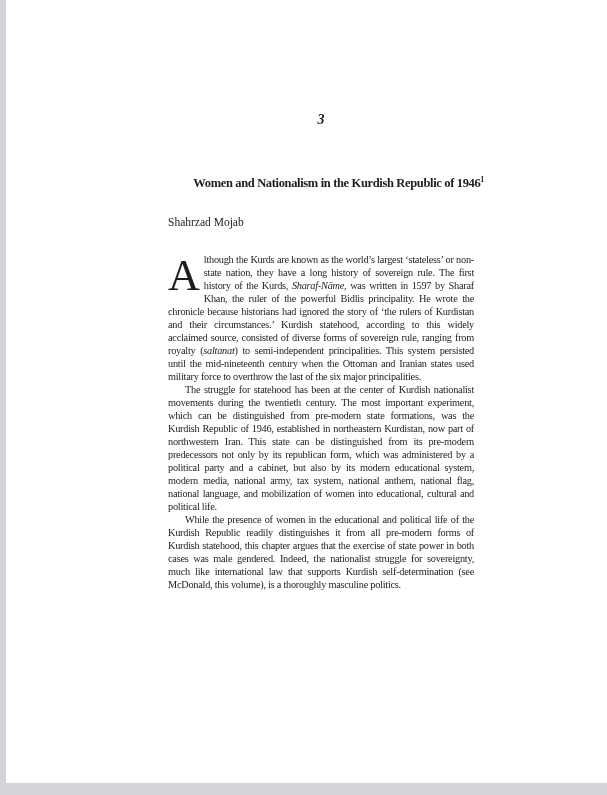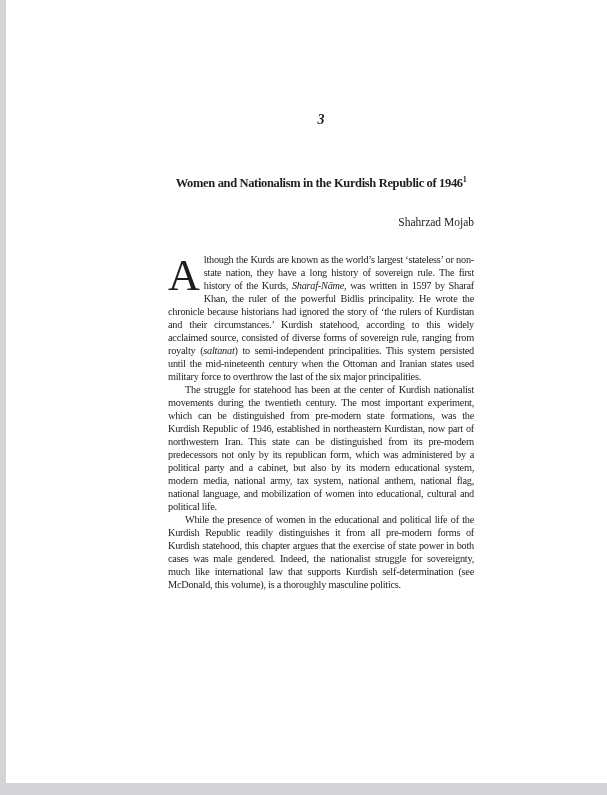--- a/index.html
+++ b/index.html
@@ -43,39 +43,39 @@
     font-style: italic;
     font-weight: bold;
     font-size: 14px;
     line-height: 18px;
   }
   .chapter-title {
     position: absolute;
     top: 176px;
     left: -10px;
     width: 326px;
-    text-align: center;
+    text-align: right;
     font-weight: bold;
     font-size: 12.5px;
     letter-spacing: -0.35px;
     line-height: 15px;
     white-space: nowrap;
   }
   .chapter-title sup {
     font-size: 8px;
     font-weight: bold;
     vertical-align: super;
     line-height: 0;
   }
   .author {
     position: absolute;
     top: 215px;
     left: 0;
     width: 100%;
-    text-align: right;
+    text-align: left;
     font-size: 11.5px;
     line-height: 14px;
   }
   .body-text {
     position: absolute;
     top: 253px;
     left: 0;
     width: 306px;
     font-size: 10.3px;
     line-height: 13px;

